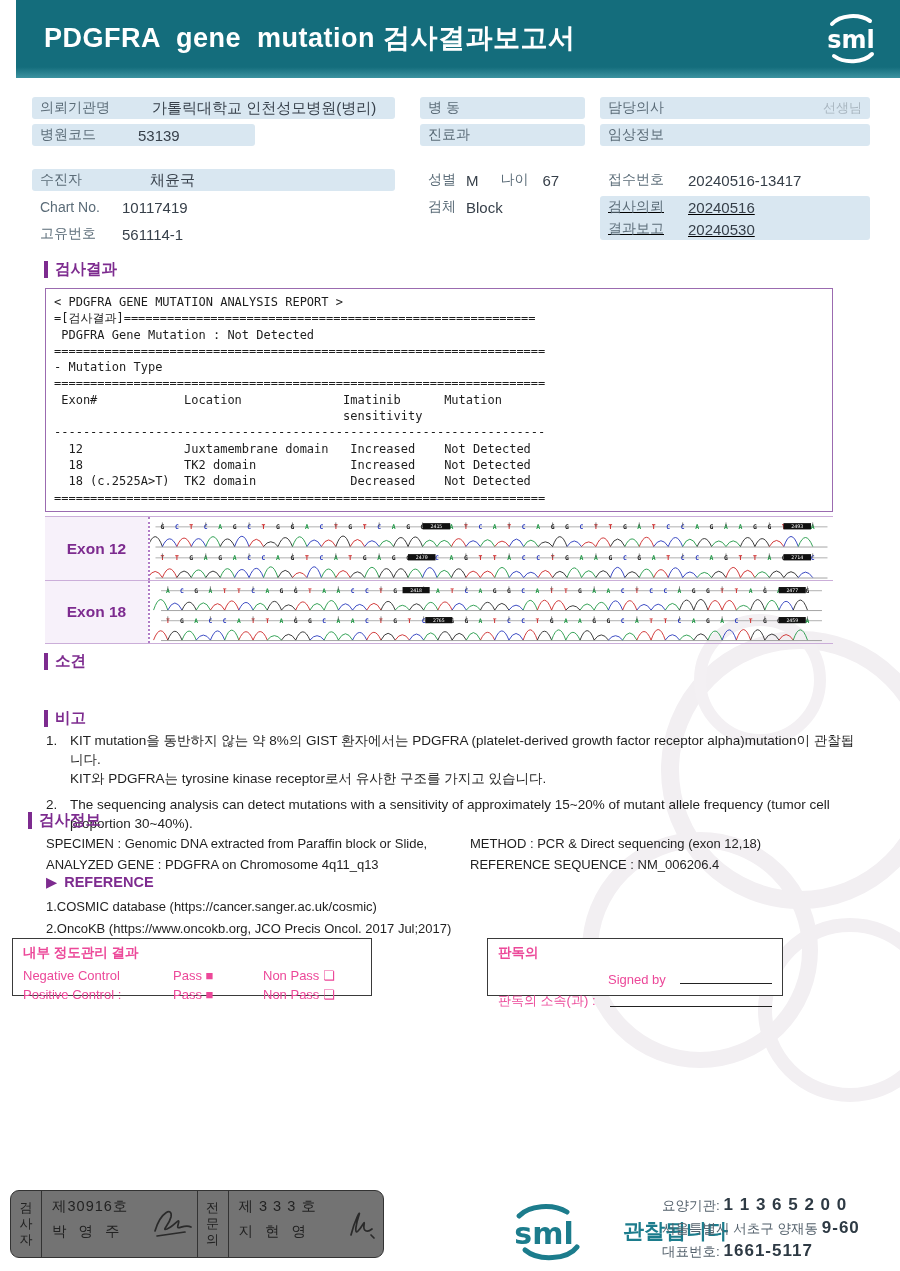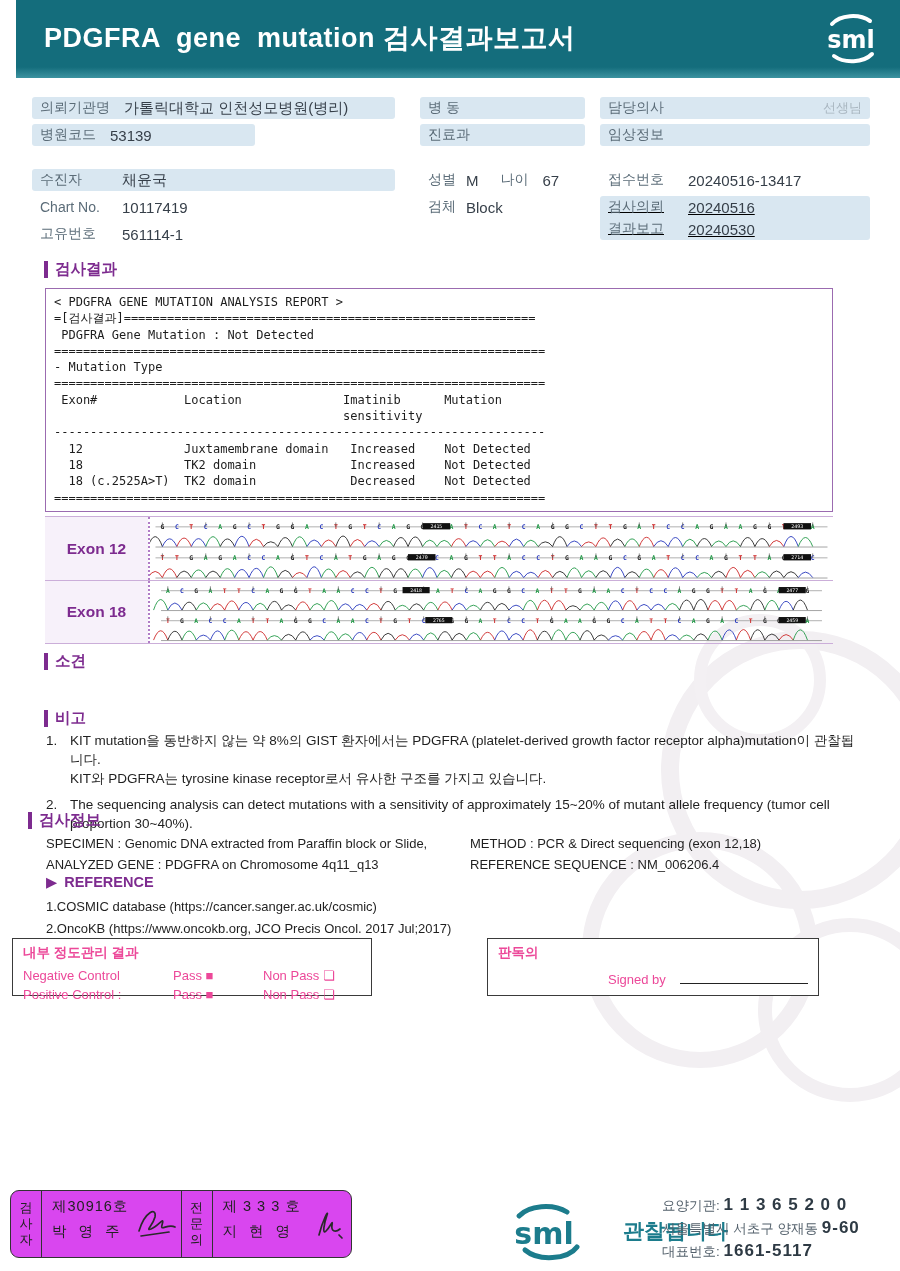--- a/index.html
+++ b/index.html
@@ -14,21 +14,21 @@
   .hdr-logo{position:absolute;right:34px;top:8px;}
 
   
   .wm{position:absolute;z-index:0;}
 
   .z{position:absolute;z-index:1;}
 
   
   .icol{position:absolute;top:97px;}
   .irow{display:flex;align-items:center;height:22px;margin-bottom:5px;border-radius:3px;padding:0 8px;box-sizing:border-box;}
-  .irow.hl{background:#d9e7f1;}
+  .irow.hl{background:#d9e7f1;gap:28px;}
   .ilab{color:#5b6c78;font-size:14px;flex:0 0 auto;}
   .ival{color:#363f49;font-size:15px;margin-left:14px;}
   .isuffix{margin-left:auto;color:#a9b6c0;font-size:13px;}
   .gap{height:18px;}
   .blueblock{background:#d9e7f1;border-radius:3px;}
   .blueblock .irow{margin-bottom:0;text-decoration:underline;}
 
   
   .sec{position:absolute;display:flex;align-items:center;gap:7px;}
   .sec .bar{width:4px;height:17px;background:#7d2b8f;}
@@ -60,22 +60,22 @@
   
   .qcbox{position:absolute;border:1.5px solid #3a3a3a;box-sizing:border-box;background:#fff;padding:5px 10px;font-size:13px;color:#ec4899;}
   .qcbox .title{font-weight:bold;font-size:13.5px;margin-bottom:4px;}
   .qcrow{display:flex;height:19px;align-items:center;}
   .qcname{width:150px;}
   .qcpass{width:90px;}
   .sigrow{display:flex;align-items:flex-end;height:21px;margin-top:2px;}
   .sigline{border-bottom:1.5px solid #222;flex:1;margin-left:14px;margin-bottom:3px;}
 
   
-  .stampbox{position:absolute;left:10px;top:1190px;width:342px;height:68px;border:1.5px solid #333;
-            border-radius:9px;display:flex;box-sizing:border-box;overflow:hidden;background:#d946ef;}
+  .stampbox{position:absolute;left:10px;top:1190px;width:374px;height:68px;border:1.5px solid #333;
+            border-radius:9px;display:flex;box-sizing:border-box;overflow:hidden;background:#737373;}
   .vlabel{width:30px;border-right:1.5px solid #333;display:flex;align-items:center;justify-content:center;
           font-size:13px;color:#222;flex:0 0 auto;}
   .vlabel span{width:14px;word-break:break-all;line-height:16px;text-align:center;display:block;}
   .scell{flex:1;padding:6px 6px 4px 10px;position:relative;font-size:14.5px;color:#222;}
   .scell .l1{margin-bottom:6px;letter-spacing:1px;}
   .scell .l2{letter-spacing:4px;}
   .scell svg{position:absolute;right:2px;top:14px;}
   .scell.mid{border-right:1.5px solid #333;}
 
   
@@ -716,24 +716,28 @@
       <span class="qcpass">Pass ■</span>
       <span>Non Pass ❏</span>
     </div>
     <div class="qcrow">
       <span class="qcname">Positive Control :</span>
       <span class="qcpass">Pass ■</span>
       <span>Non Pass ❏</span>
     </div>
   </div>
 
-  <div class="qcbox z" style="left:487px;top:938px;width:332px;height:58px;">
+  <div class="qcbox z" style="left:487px;top:938px;width:296px;height:58px;">
     <div class="title">판독의</div>
     <div class="sigrow">
       <span style="margin-left:110px;">Signed by</span>
+      <span class="sigline"></span>
+    </div>
+    <div class="sigrow">
+      <span>판독의 소속(과) :</span>
       <span class="sigline"></span>
     </div>
   </div>
 
   <div class="stampbox z">
     <div class="vlabel">
         <span>검사자</span>
       </div>
     <div class="scell mid">
       <div class="l1">제30916호</div>

